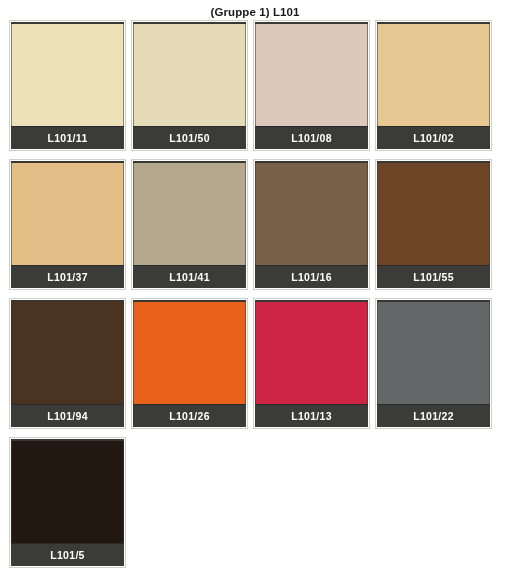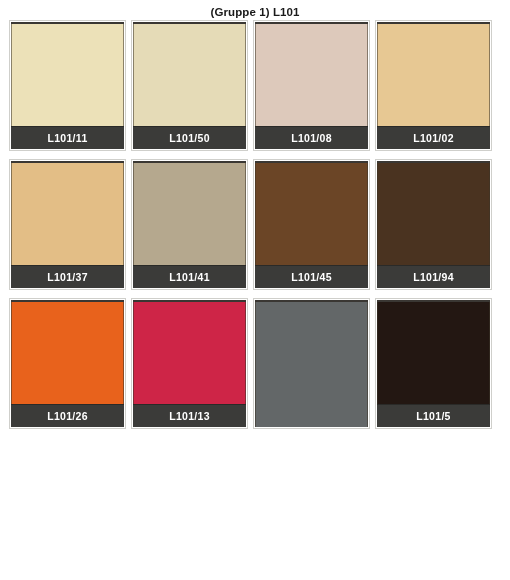--- a/index.html
+++ b/index.html
@@ -117,22 +117,28 @@
         </div>
       </div>
       <div class="swatch-card">
         <div class="swatch-inner">
           <div class="swatch-color" style="background: rgb(181, 168, 142);"></div>
           <div class="swatch-label">L101/41</div>
         </div>
       </div>
       <div class="swatch-card">
         <div class="swatch-inner">
+          <div class="swatch-color" style="background: rgb(121, 96, 73);"></div>
+          <div class="swatch-label">L101/16</div>
+        </div>
+      </div>
+      <div class="swatch-card">
+        <div class="swatch-inner">
           <div class="swatch-color" style="background: rgb(107, 69, 38);"></div>
-          <div class="swatch-label">L101/45</div>
+          <div class="swatch-label">L101/55</div>
         </div>
       </div>
       <div class="swatch-card">
         <div class="swatch-inner">
           <div class="swatch-color" style="background: rgb(74, 51, 32);"></div>
           <div class="swatch-label">L101/94</div>
         </div>
       </div>
       <div class="swatch-card">
         <div class="swatch-inner">
@@ -142,20 +148,21 @@
       </div>
       <div class="swatch-card">
         <div class="swatch-inner">
           <div class="swatch-color" style="background: rgb(206, 37, 71);"></div>
           <div class="swatch-label">L101/13</div>
         </div>
       </div>
       <div class="swatch-card">
         <div class="swatch-inner">
           <div class="swatch-color" style="background: rgb(99, 103, 104);"></div>
+          <div class="swatch-label">L101/22</div>
         </div>
       </div>
       <div class="swatch-card">
         <div class="swatch-inner">
           <div class="swatch-color" style="background: rgb(35, 23, 18);"></div>
           <div class="swatch-label">L101/5</div>
         </div>
       </div>
     </div>
 

